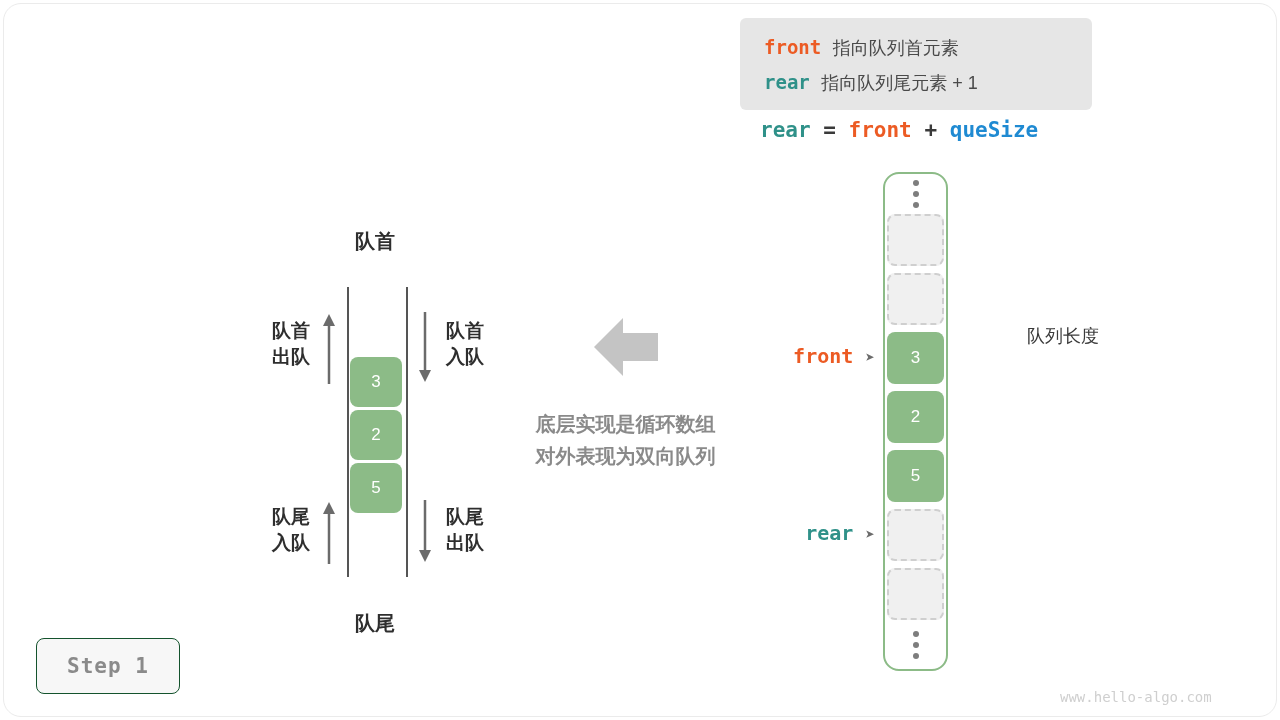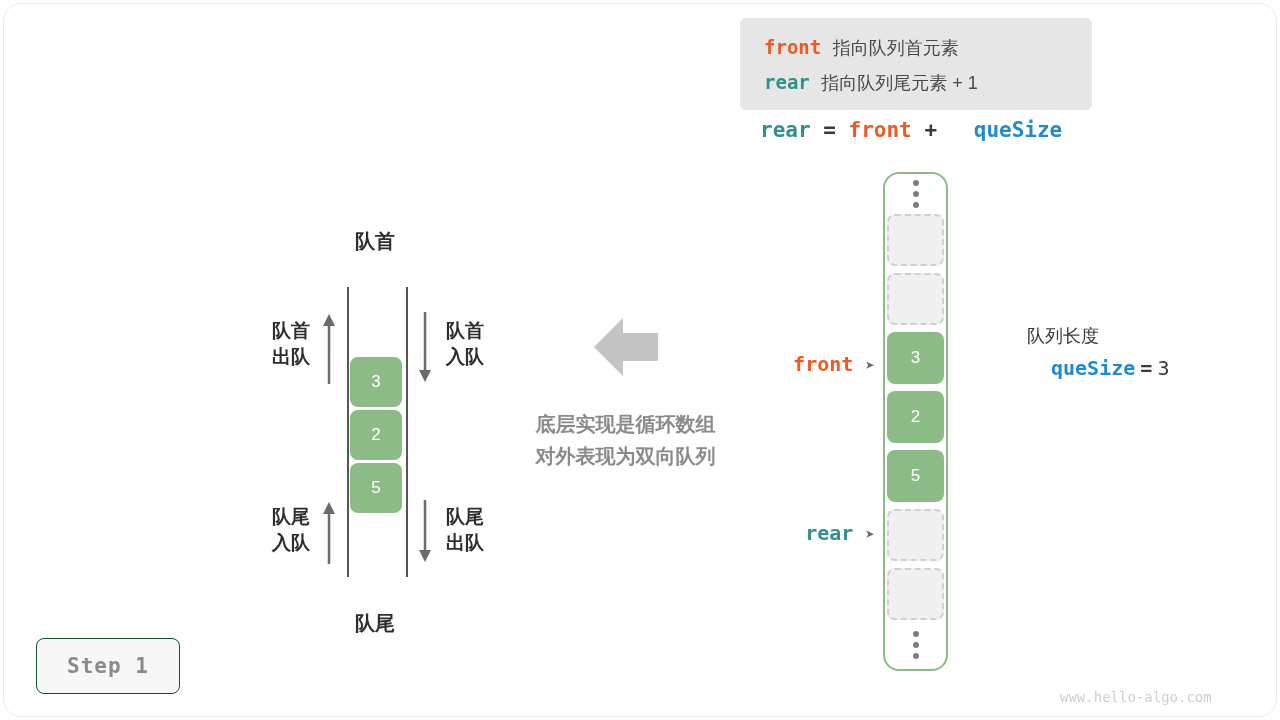--- a/index.html
+++ b/index.html
@@ -52,21 +52,21 @@
     white-space: nowrap;
   }
   .legend-line .cn {
     font-family: "Liberation Sans", "DejaVu Sans", sans-serif;
     font-weight: normal;
     color: #4a4a4a;
     font-size: 18px;
   }
   .kw-front { color: #ec5b24; }
   .kw-rear  { color: #2f9189; }
-  .kw-size  { color: #1f8ad2; margin-left: 24px; }
+  .kw-size  { color: #1f8ad2; }
   .kw-plain { color: #3a3a3a; }
 
   #formula {
     left: 760px; top: 118px;
     font-family: "DejaVu Sans Mono", "Liberation Mono", monospace;
     font-size: 21px;
     font-weight: bold;
     white-space: nowrap;
   }
 
@@ -280,33 +280,28 @@
   <div class="abs cellR full" style="top:450px;">5</div>
   <div class="abs cellR empty" style="top:509px;"></div>
   <div class="abs cellR empty" style="top:568px;"></div>
 
   <div class="abs dots" style="top:631px;">
     <i></i>
       <i></i>
       <i></i>
   </div>
 
-  <div class="abs ptr" style="left:700px; top:344px; width:175px; color:#ec5b24;margin-top:8px;">
+  <div class="abs ptr" style="left:700px; top:344px; width:175px; color:#ec5b24;">
     <span>front</span>
     <span class="tri">➤</span>
   </div>
   <div class="abs ptr" style="left:700px; top:521px; width:175px; color:#2f9189;">
     <span>rear</span>
     <span class="tri">➤</span>
   </div>
 
   <div id="size-note" class="abs">
     <div>队列长度</div>
-    <div>
-      <span class="mono kw-size">queSize</span>
-      <span class="mono" style="color:#3a3a3a;">=</span>
-      <span class="mono" style="color:#3a3a3a; font-weight:normal;">3</span>
-    </div>
   </div>
 
   <div id="step-badge" class="abs">Step 1</div>
   <div id="watermark" class="abs">www.hello-algo.com</div>
 </div>
 
 </body></html>

